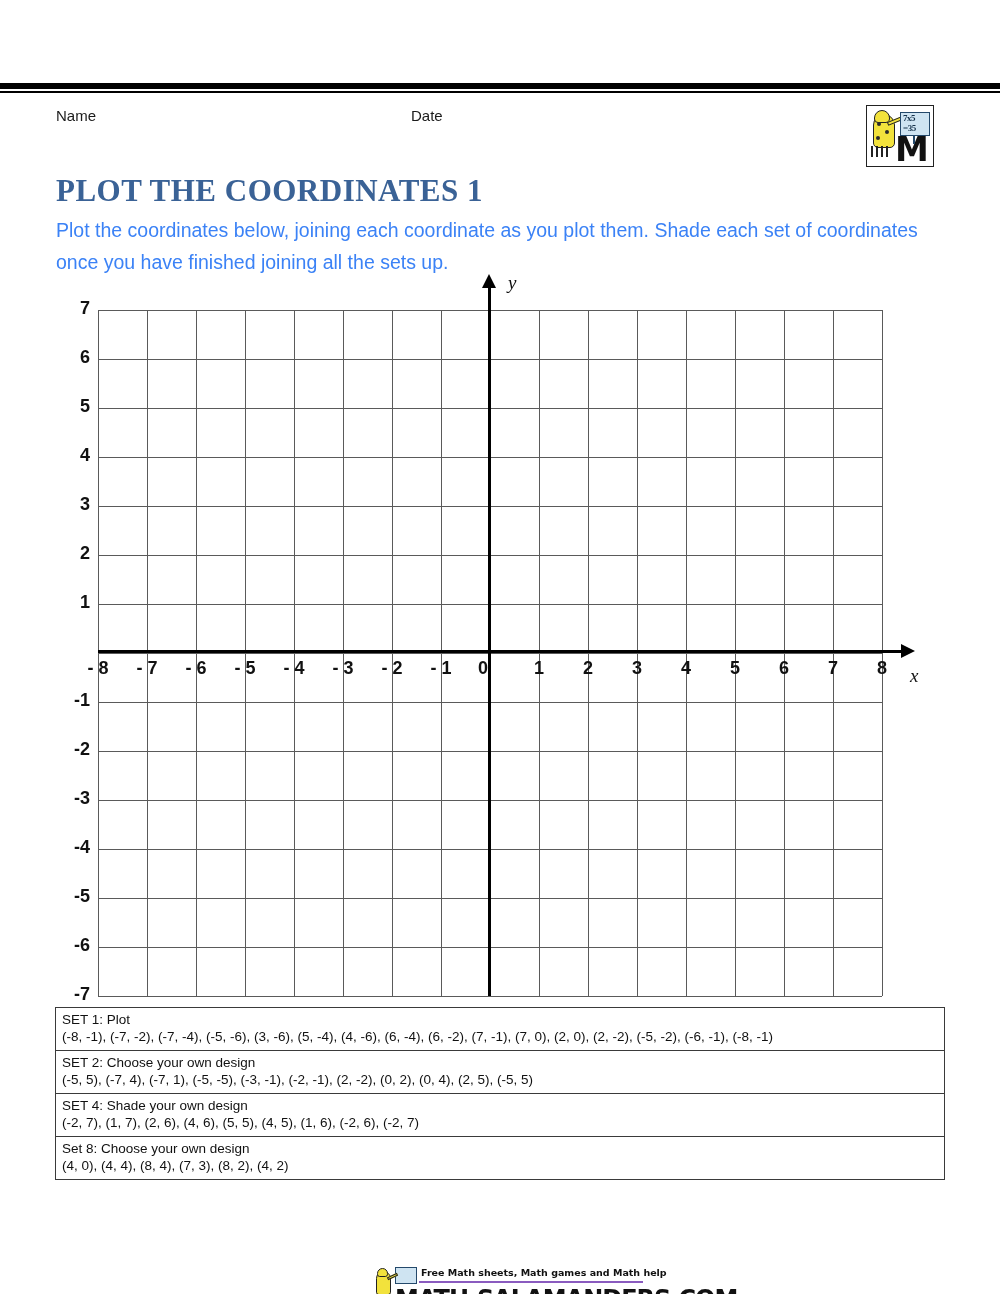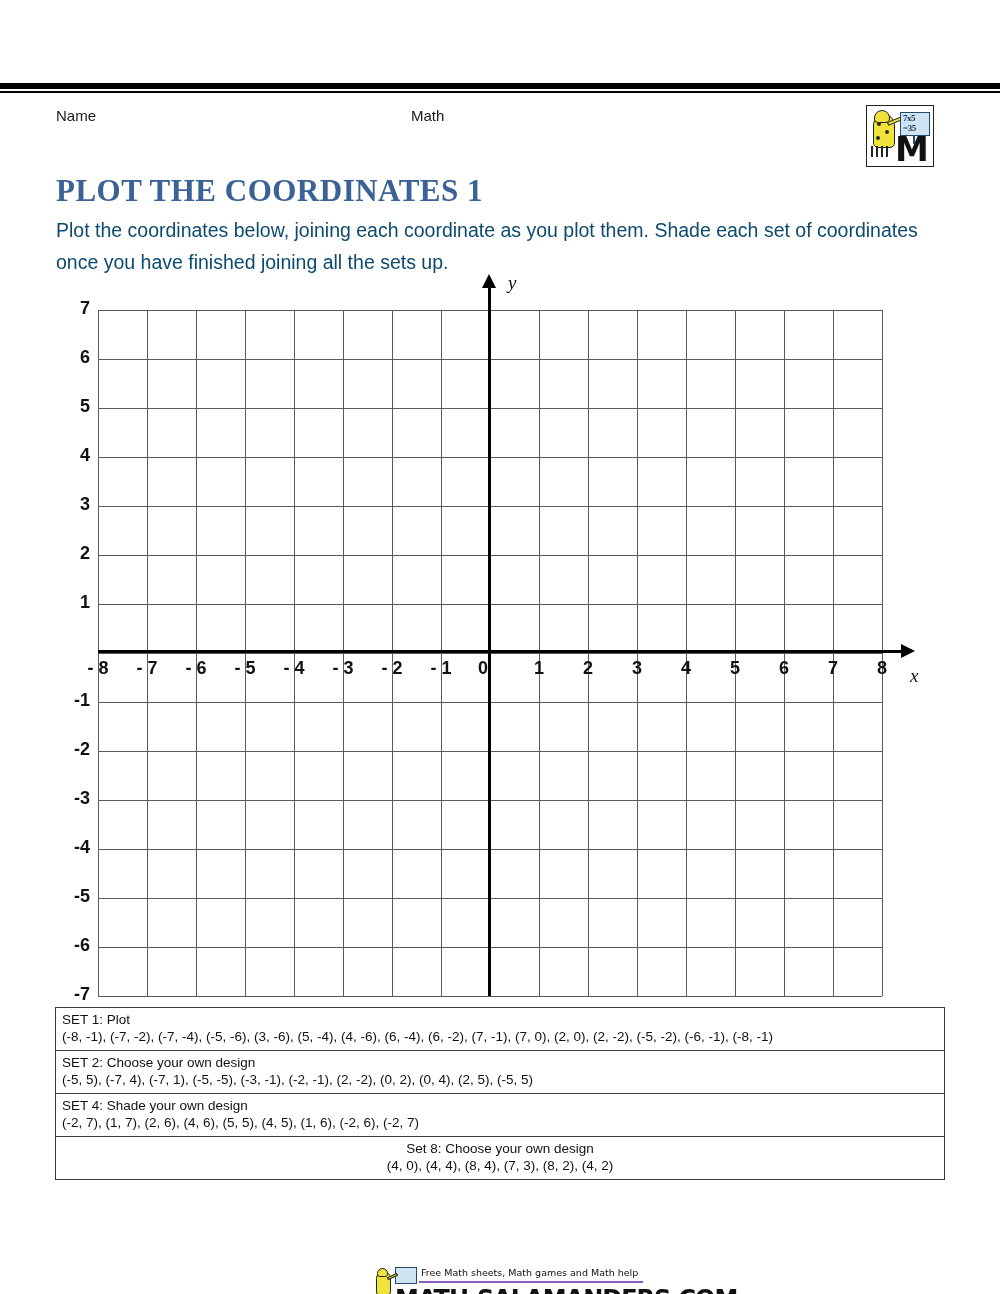--- a/index.html
+++ b/index.html
@@ -44,21 +44,21 @@
     font-size: 31px;
     letter-spacing: 0.5px;
     color: #3a6296;
     white-space: nowrap;
   }
   .instructions {
     position: absolute; left: 56px; top: 168px;
     width: 880px;
     font-size: 19.5px;
     line-height: 1.62;
-    color: #0c4a6e;
+    color: #3b82f6;
   }
 
   
   .logo-box {
     position: absolute; left: 866px; top: 58px;
     width: 68px; height: 62px;
     border: 1px solid #222;
     background: #fff;
     overflow: hidden;
   }
@@ -213,21 +213,21 @@
     position: absolute;
     left: 55px; top: 960px;
     width: 890px;
     border: 1px solid #3a3a3a;
     background: #fff;
   }
   .set-row {
     border-bottom: 1px solid #3a3a3a;
     padding: 3px 6px 4px 6px;
   }
-  .set-row:last-child { border-bottom: none; text-align: center; }
+  .set-row:last-child { border-bottom: none; }
   .set-title {
     font-size: 13.5px;
     line-height: 17px;
     color: #111;
   }
   .set-coords {
     font-size: 13.5px;
     line-height: 18px;
     color: #111;
   }
@@ -235,21 +235,21 @@
   
   #footer {
     position: absolute;
     left: 373px; top: 1218px;
     width: 270px; height: 58px;
   }
   .footer-tagline {
     position: absolute;
     left: 48px; top: 2px;
     font-size: 9.5px;
-    font-weight: normal;
+    font-weight: bold;
     color: #111;
     white-space: nowrap;
     font-family: "DejaVu Sans", sans-serif;
   }
   .footer-underline {
     position: absolute;
     left: 46px; top: 16px;
     width: 224px; height: 2px;
     background: #8a5bbf;
   }
@@ -302,21 +302,21 @@
 </style>
 </head>
 <body>
 
 <div id="page">
 
   <div class="top-rule-thick"></div>
   <div class="top-rule-thin"></div>
 
   <div class="name-label">Name</div>
-  <div class="date-label">Math</div>
+  <div class="date-label">Date</div>
 
   <h1 class="page-title">PLOT THE COORDINATES 1</h1>
 
   <div class="instructions">Plot the coordinates below, joining each coordinate as you plot them. Shade each set of coordinates once you have finished joining all the sets up.</div>
 
   <div class="logo-box">
     <div class="sal-body"></div>
     <div class="sal-head"></div>
     <div class="sal-arm"></div>
     <div class="sal-leg">

